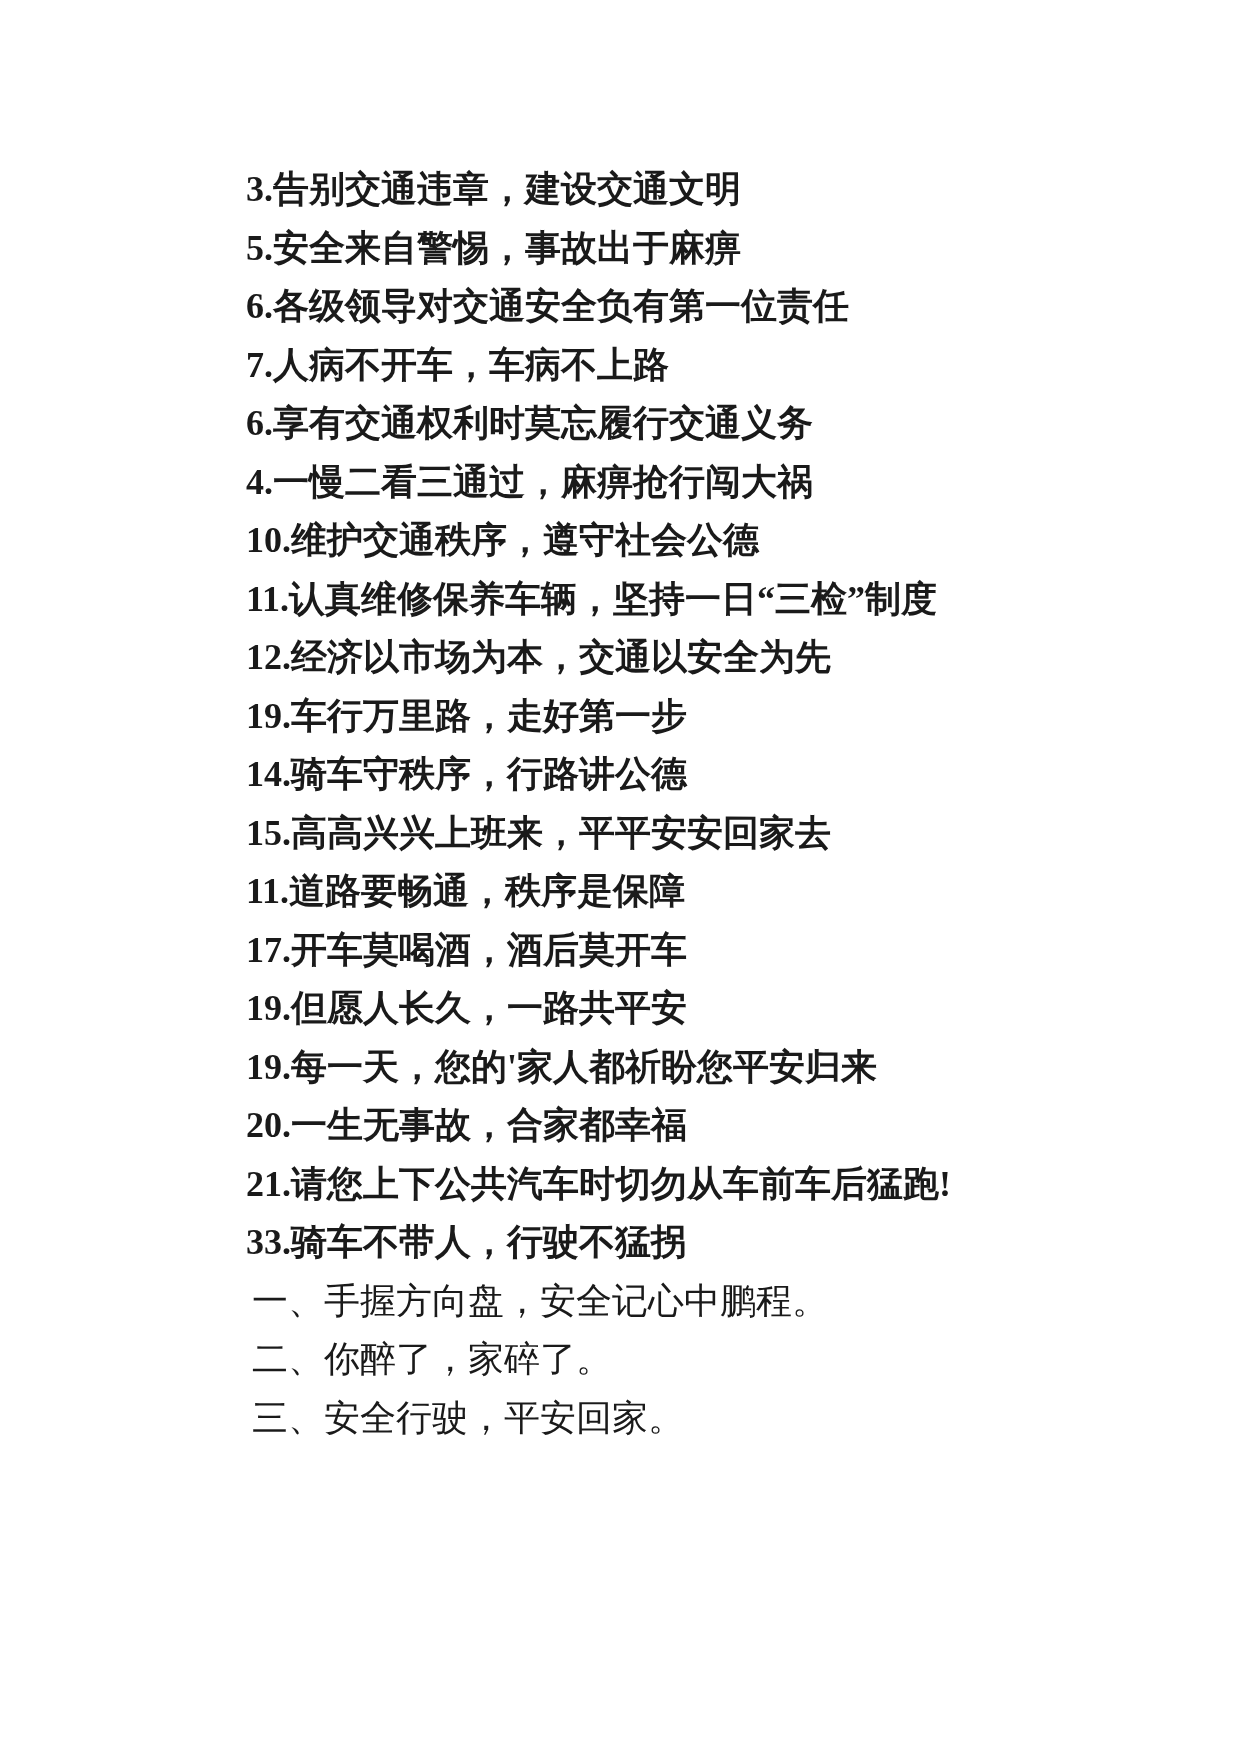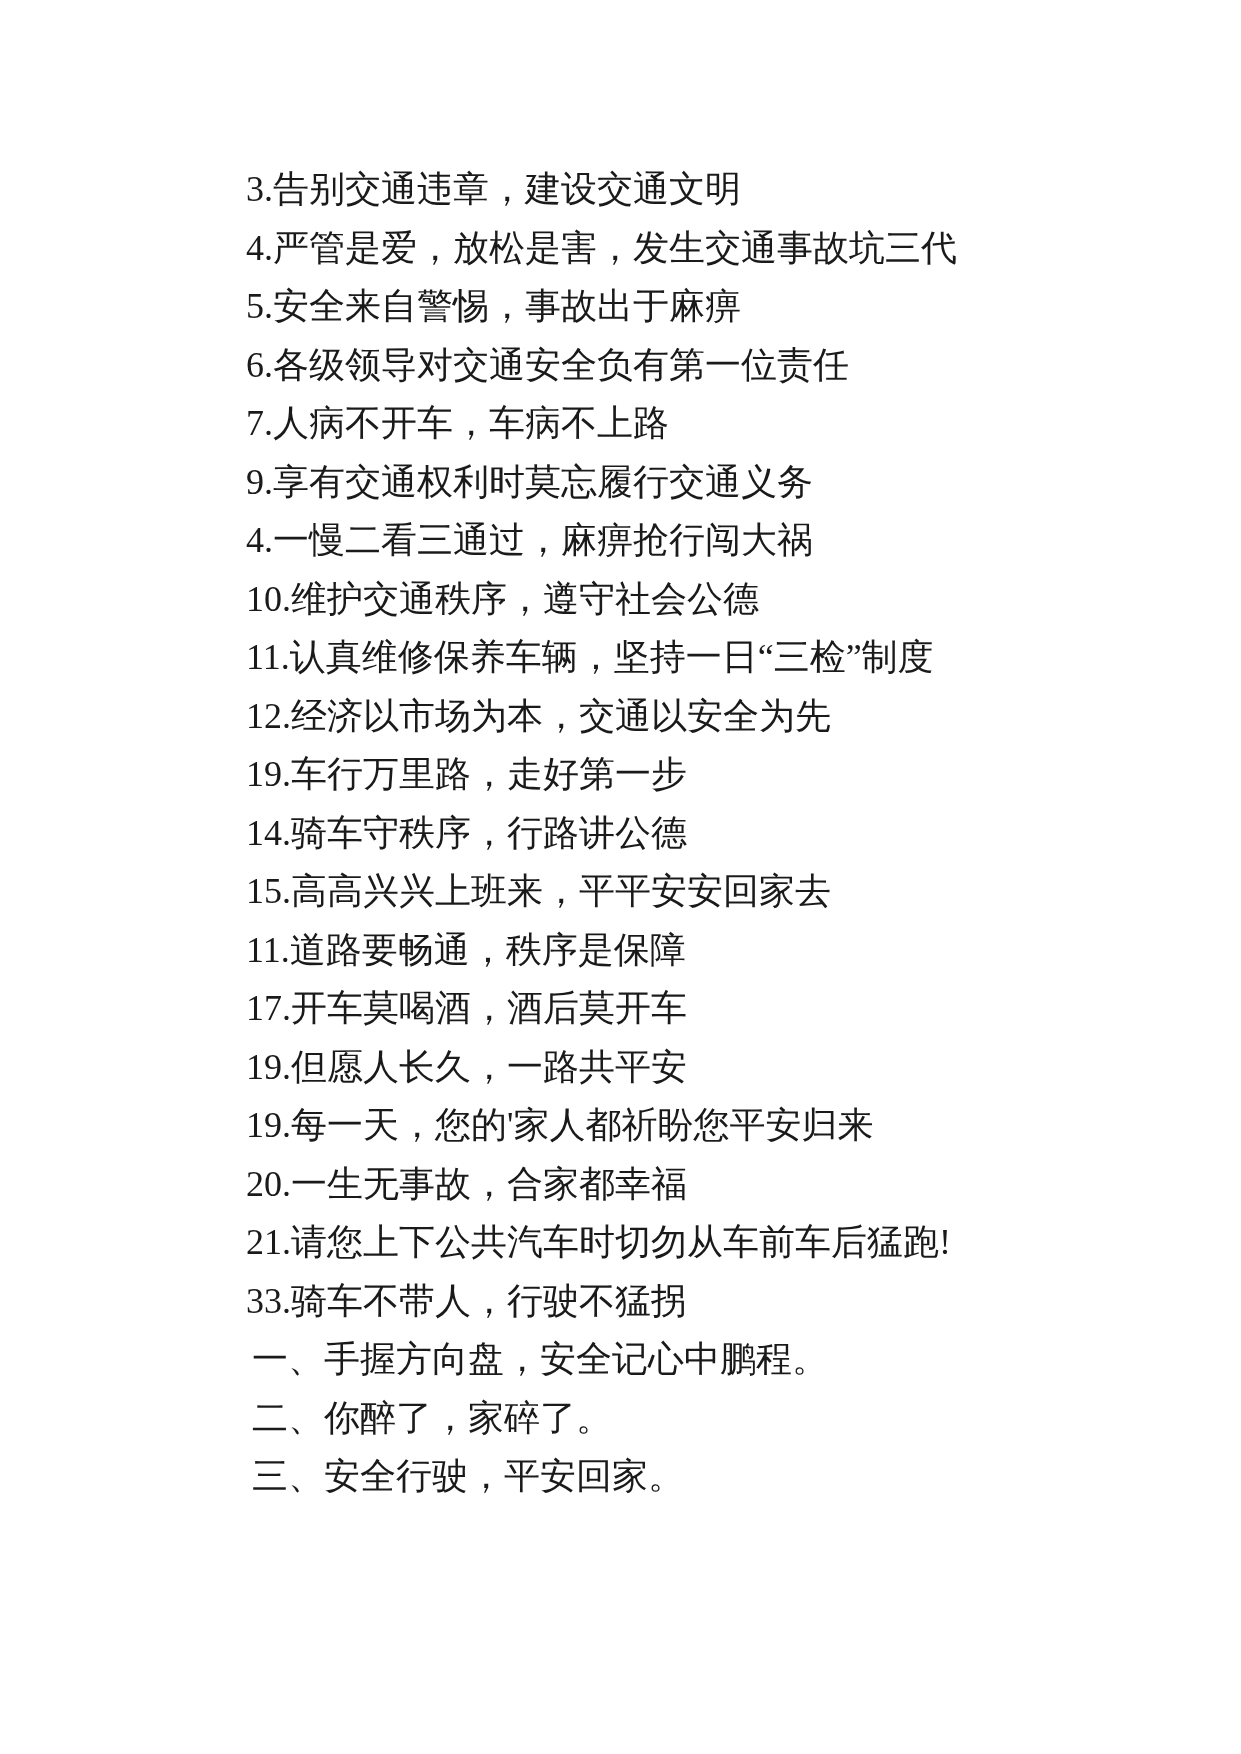--- a/index.html
+++ b/index.html
@@ -25,39 +25,39 @@
   .content p {
     margin: 0;
     padding: 0;
     font-size: 36px;
     line-height: 58.5px;
     font-weight: 400;
     white-space: nowrap;
   }
   p.num-item {
     padding-left: 62px;
+    font-weight: bold;
   }
   p.section-heading {
     padding-left: 0;
   }
   p.cn-item {
     padding-left: 68px;
   }
 </style>
 </head>
 <body>
 
 <div class="page">
   <div class="content">
     <p class="num-item">3.告别交通违章，建设交通文明</p>
-    <p class="num-item">4.严管是爱，放松是害，发生交通事故坑三代</p>
     <p class="num-item">5.安全来自警惕，事故出于麻痹</p>
     <p class="num-item">6.各级领导对交通安全负有第一位责任</p>
     <p class="num-item">7.人病不开车，车病不上路</p>
-    <p class="num-item">9.享有交通权利时莫忘履行交通义务</p>
+    <p class="num-item">6.享有交通权利时莫忘履行交通义务</p>
     <p class="num-item">4.一慢二看三通过，麻痹抢行闯大祸</p>
     <p class="num-item">10.维护交通秩序，遵守社会公德</p>
     <p class="num-item">11.认真维修保养车辆，坚持一日“三检”制度</p>
     <p class="num-item">12.经济以市场为本，交通以安全为先</p>
     <p class="num-item">19.车行万里路，走好第一步</p>
     <p class="num-item">14.骑车守秩序，行路讲公德</p>
     <p class="num-item">15.高高兴兴上班来，平平安安回家去</p>
     <p class="num-item">11.道路要畅通，秩序是保障</p>
     <p class="num-item">17.开车莫喝酒，酒后莫开车</p>
     <p class="num-item">19.但愿人长久，一路共平安</p>

